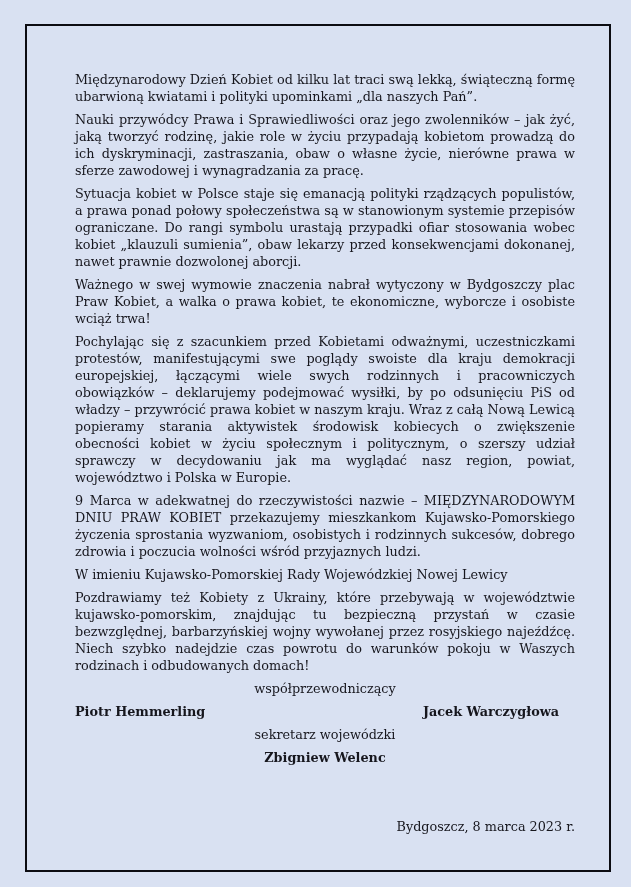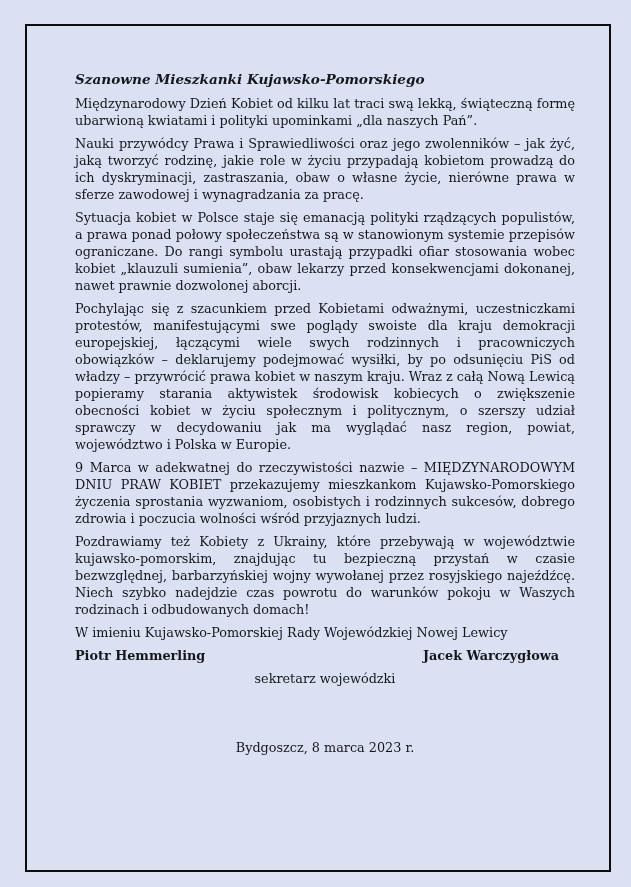--- a/index.html
+++ b/index.html
@@ -56,43 +56,45 @@
   .bold {
     font-weight: bold;
   }
   .sig-row {
     display: flex;
     justify-content: space-between;
     font-weight: bold;
     margin: 0 16px 6px 0;
   }
   .dateline {
-    text-align: center;
+    text-align: right;
     margin: 52px 0 0 0;
   }
 </style>
 </head>
 <body>
 
 <div class="frame">
   <div class="content">
-    <p class="salutation">Szanowne Mieszkanki Kujawsko-Pomorskiego</p>
 
     <p class="para">Międzynarodowy Dzień Kobiet od kilku lat traci swą lekką, świąteczną formę ubarwioną kwiatami i polityki upominkami „dla naszych Pań”.</p>
     <p class="para">Nauki przywódcy Prawa i Sprawiedliwości oraz jego zwolenników – jak żyć, jaką tworzyć rodzinę, jakie role w życiu przypadają kobietom prowadzą do ich dyskryminacji, zastraszania, obaw o własne życie, nierówne prawa w sferze zawodowej i wynagradzania za pracę.</p>
     <p class="para">Sytuacja kobiet w Polsce staje się emanacją polityki rządzących populistów, a prawa ponad połowy społeczeństwa są w stanowionym systemie przepisów ograniczane. Do rangi symbolu urastają przypadki ofiar stosowania wobec kobiet „klauzuli sumienia”, obaw lekarzy przed konsekwencjami dokonanej, nawet prawnie dozwolonej aborcji.</p>
+    <p class="para">Ważnego w swej wymowie znaczenia nabrał wytyczony w Bydgoszczy plac Praw Kobiet, a walka o prawa kobiet, te ekonomiczne, wyborcze i osobiste wciąż trwa!</p>
     <p class="para">Pochylając się z szacunkiem przed Kobietami odważnymi, uczestniczkami protestów, manifestującymi swe poglądy swoiste dla kraju demokracji europejskiej, łączącymi wiele swych rodzinnych i pracowniczych obowiązków – deklarujemy podejmować wysiłki, by po odsunięciu PiS od władzy – przywrócić prawa kobiet w naszym kraju. Wraz z całą Nową Lewicą popieramy starania aktywistek środowisk kobiecych o zwiększenie obecności kobiet w życiu społecznym i politycznym, o szerszy udział sprawczy w decydowaniu jak ma wyglądać nasz region, powiat, województwo i Polska w Europie.</p>
     <p class="para">9 Marca w adekwatnej do rzeczywistości nazwie – MIĘDZYNARODOWYM DNIU PRAW KOBIET przekazujemy mieszkankom Kujawsko-Pomorskiego życzenia sprostania wyzwaniom, osobistych i rodzinnych sukcesów, dobrego zdrowia i poczucia wolności wśród przyjaznych ludzi.</p>
+    <p class="para closing">W imieniu Kujawsko-Pomorskiej Rady Wojewódzkiej Nowej Lewicy</p>
+
     <p class="para">Pozdrawiamy też Kobiety z Ukrainy, które przebywają w województwie kujawsko-pomorskim, znajdując tu bezpieczną przystań w czasie bezwzględnej, barbarzyńskiej wojny wywołanej przez rosyjskiego najeźdźcę. Niech szybko nadejdzie czas powrotu do warunków pokoju w Waszych rodzinach i odbudowanych domach!</p>
 
-    <p class="para closing">W imieniu Kujawsko-Pomorskiej Rady Wojewódzkiej Nowej Lewicy</p>
-
+    <p class="center">współprzewodniczący</p>
 
     <div class="sig-row">
       <span class="bold">Piotr Hemmerling</span>
       <span class="bold">Jacek Warczygłowa</span>
     </div>
 
     <p class="center">sekretarz wojewódzki</p>
+    <p class="center bold">Zbigniew Welenc</p>
 
     <p class="dateline">Bydgoszcz, 8 marca 2023 r.</p>
   </div>
 </div>
 
 </body></html>

